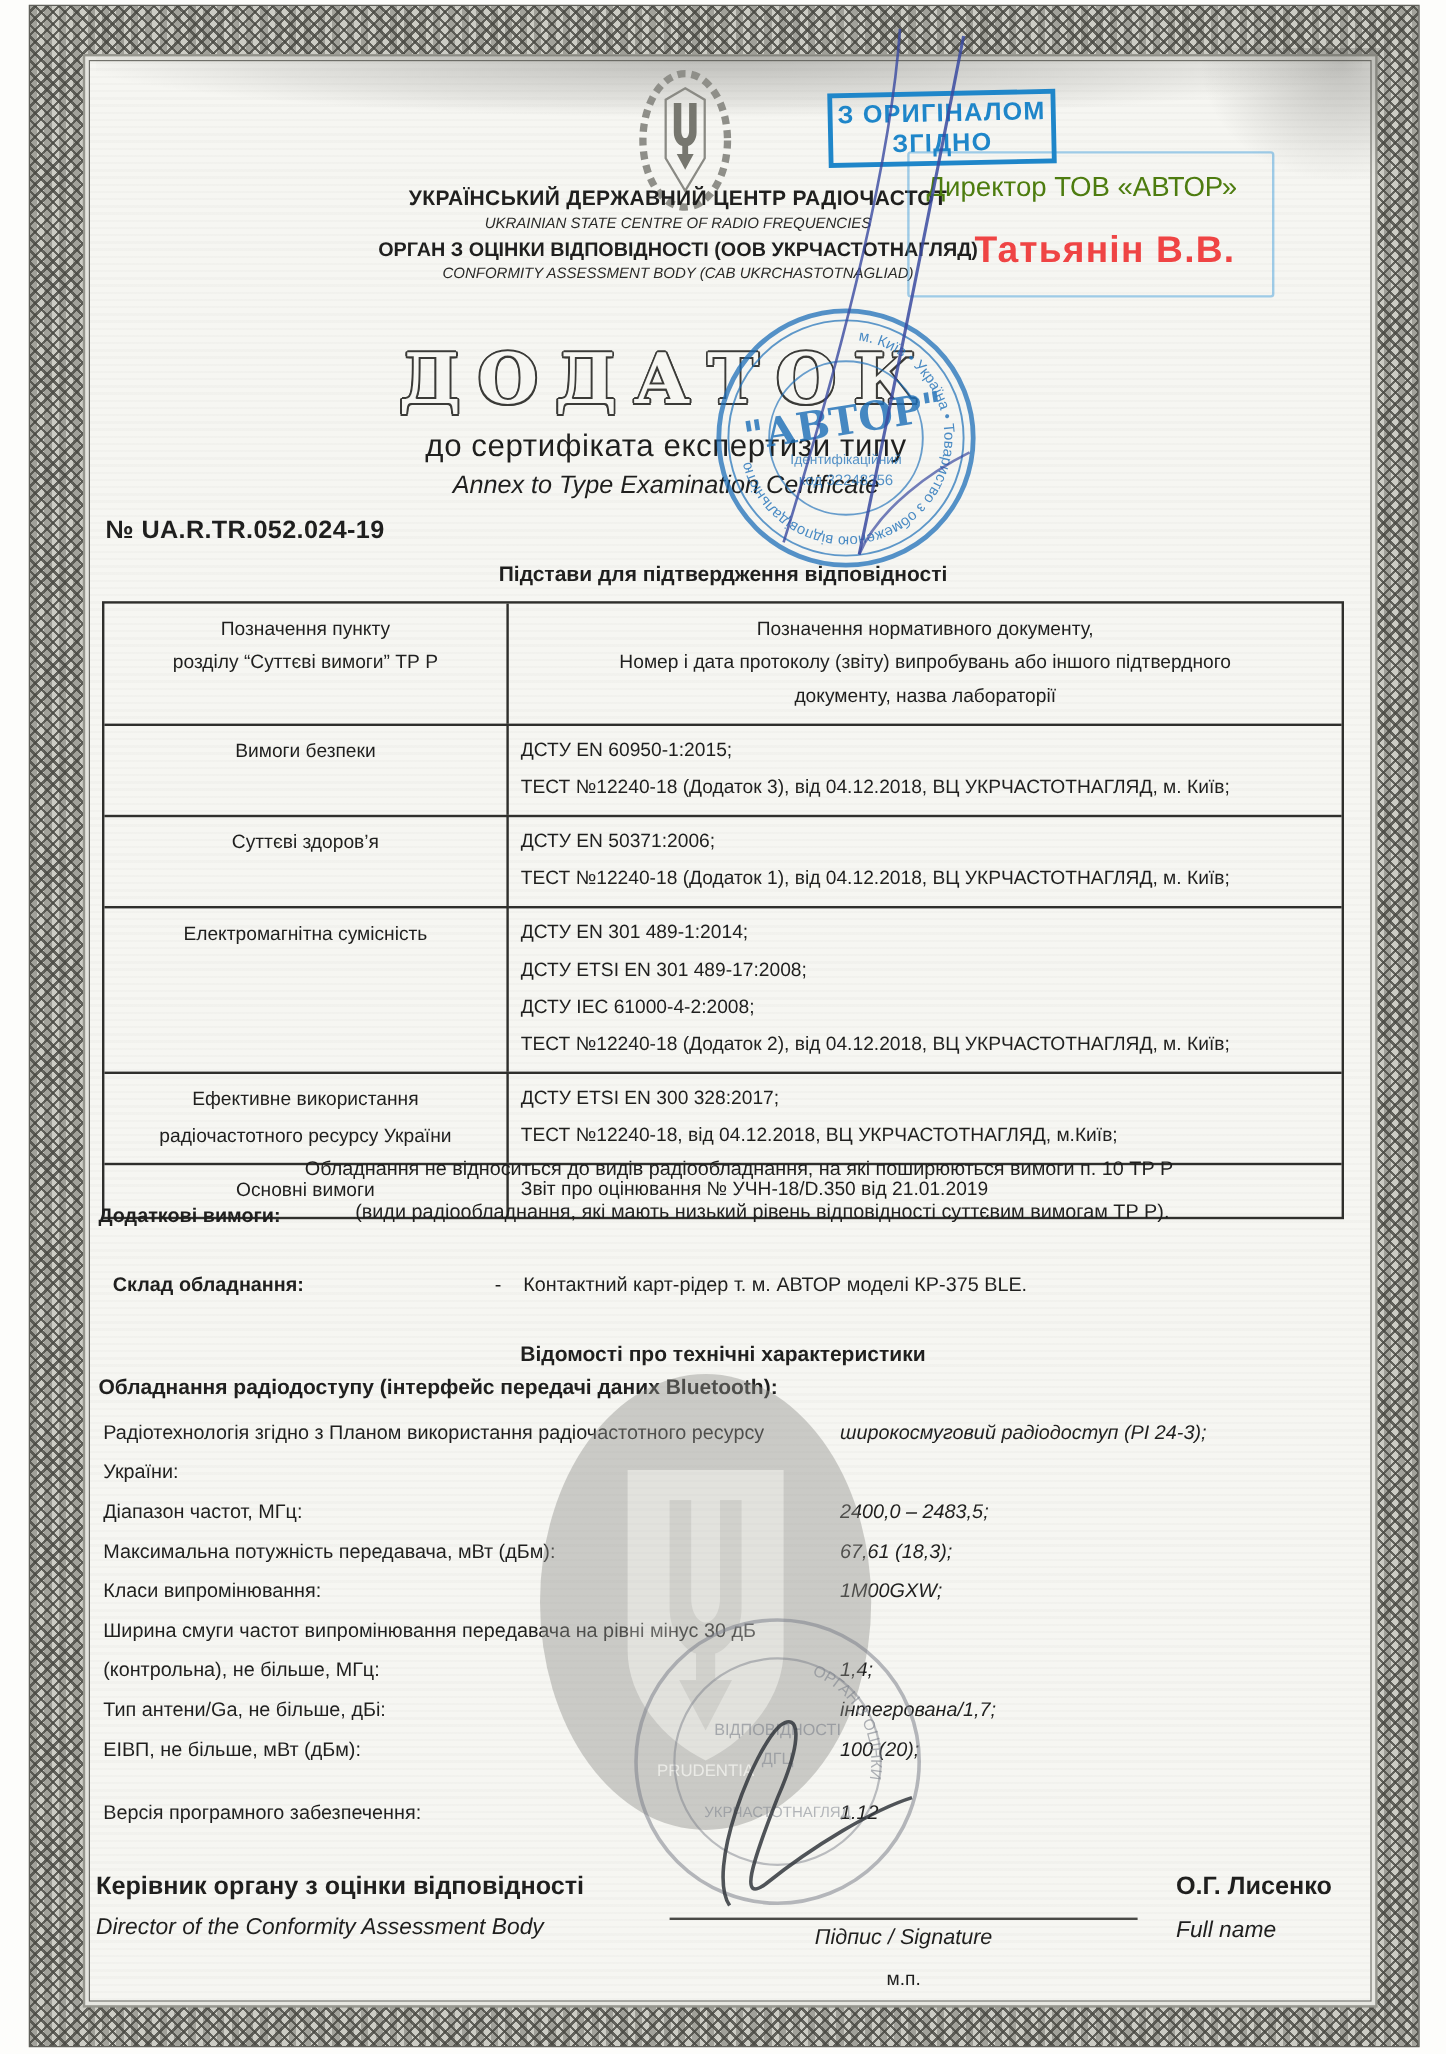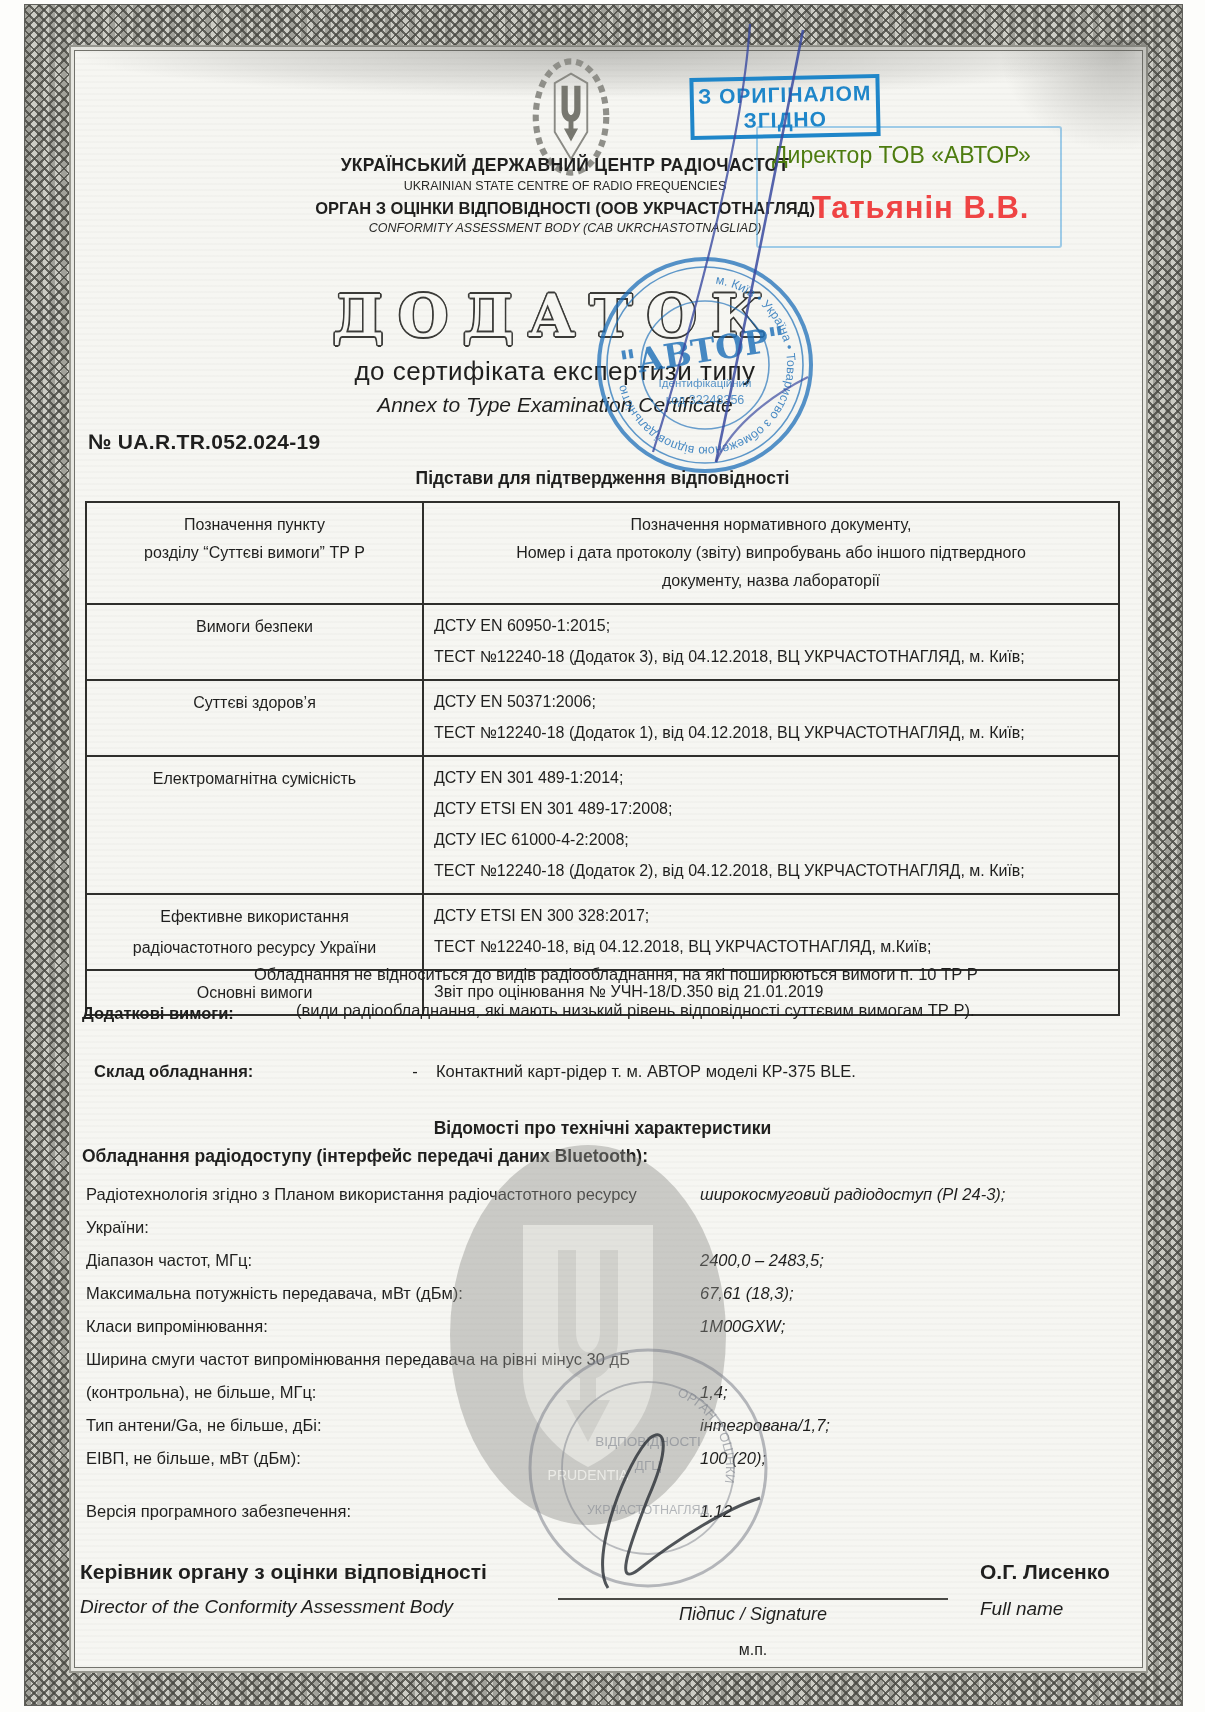--- a/index.html
+++ b/index.html
@@ -33,21 +33,21 @@
   .smudge-corner {
     position:absolute; right:55px; top:40px; width:160px; height:120px;
     background: radial-gradient(ellipse at 80% 10%, rgba(90,90,86,.35), transparent 65%);
     pointer-events:none;
   }
 
   
   .emblem { position:absolute; left:518px; top:56px; }
   .sec-header { position:absolute; left:85px; top:155px; width:960px; text-align:center; }
   .org-ua { font-size:17.5px; font-weight:bold; letter-spacing:.3px; }
-  .org-en { font-size:12.5px; margin-top:3px; color:#2a2a28; }
+  .org-en { font-size:12.5px; font-style:italic; margin-top:3px; color:#2a2a28; }
   .body-ua { font-size:16.5px; font-weight:bold; margin-top:6px; }
   .body-en { font-size:12.5px; font-style:italic; margin-top:3px; color:#2a2a28; }
 
   
   .blue-outline-rect {
     position:absolute; left:756px; top:126px; width:306px; height:122px;
     border:2px solid rgba(70,160,220,.5); border-radius:3px;
   }
   .stamp-box {
     position:absolute; left:690px; top:76px; width:190px; height:62px;

